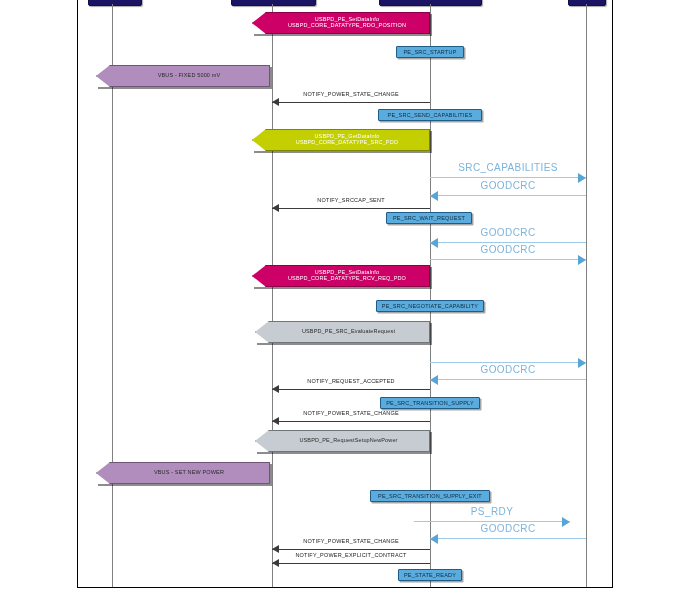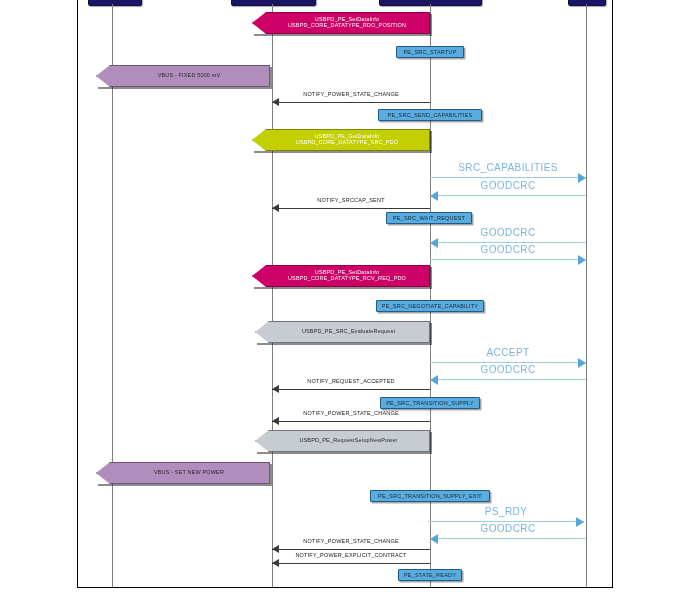--- a/index.html
+++ b/index.html
@@ -319,30 +319,29 @@
 
   <div class="proto right" style="left:430px; top:245px; width:156px;">
     <div class="pline"></div>
     <div class="phead"></div>
     <div class="ptext">GOODCRC</div>
   </div>
 
   <div class="proto right" style="left:430px; top:348px; width:156px;">
     <div class="pline"></div>
     <div class="phead"></div>
-    <div class="ptext">ACCEPT</div>
   </div>
 
   <div class="proto left" style="left:430px; top:365px; width:156px;">
     <div class="pline"></div>
     <div class="phead"></div>
     <div class="ptext">GOODCRC</div>
   </div>
 
-  <div class="proto right" style="left:428px; top:507px; width:156px;">
+  <div class="proto right" style="left:414px; top:507px; width:156px;">
     <div class="pline"></div>
     <div class="phead"></div>
     <div class="ptext">PS_RDY</div>
   </div>
 
   <div class="proto left" style="left:430px; top:524px; width:156px;">
     <div class="pline"></div>
     <div class="phead"></div>
     <div class="ptext">GOODCRC</div>
   </div>

